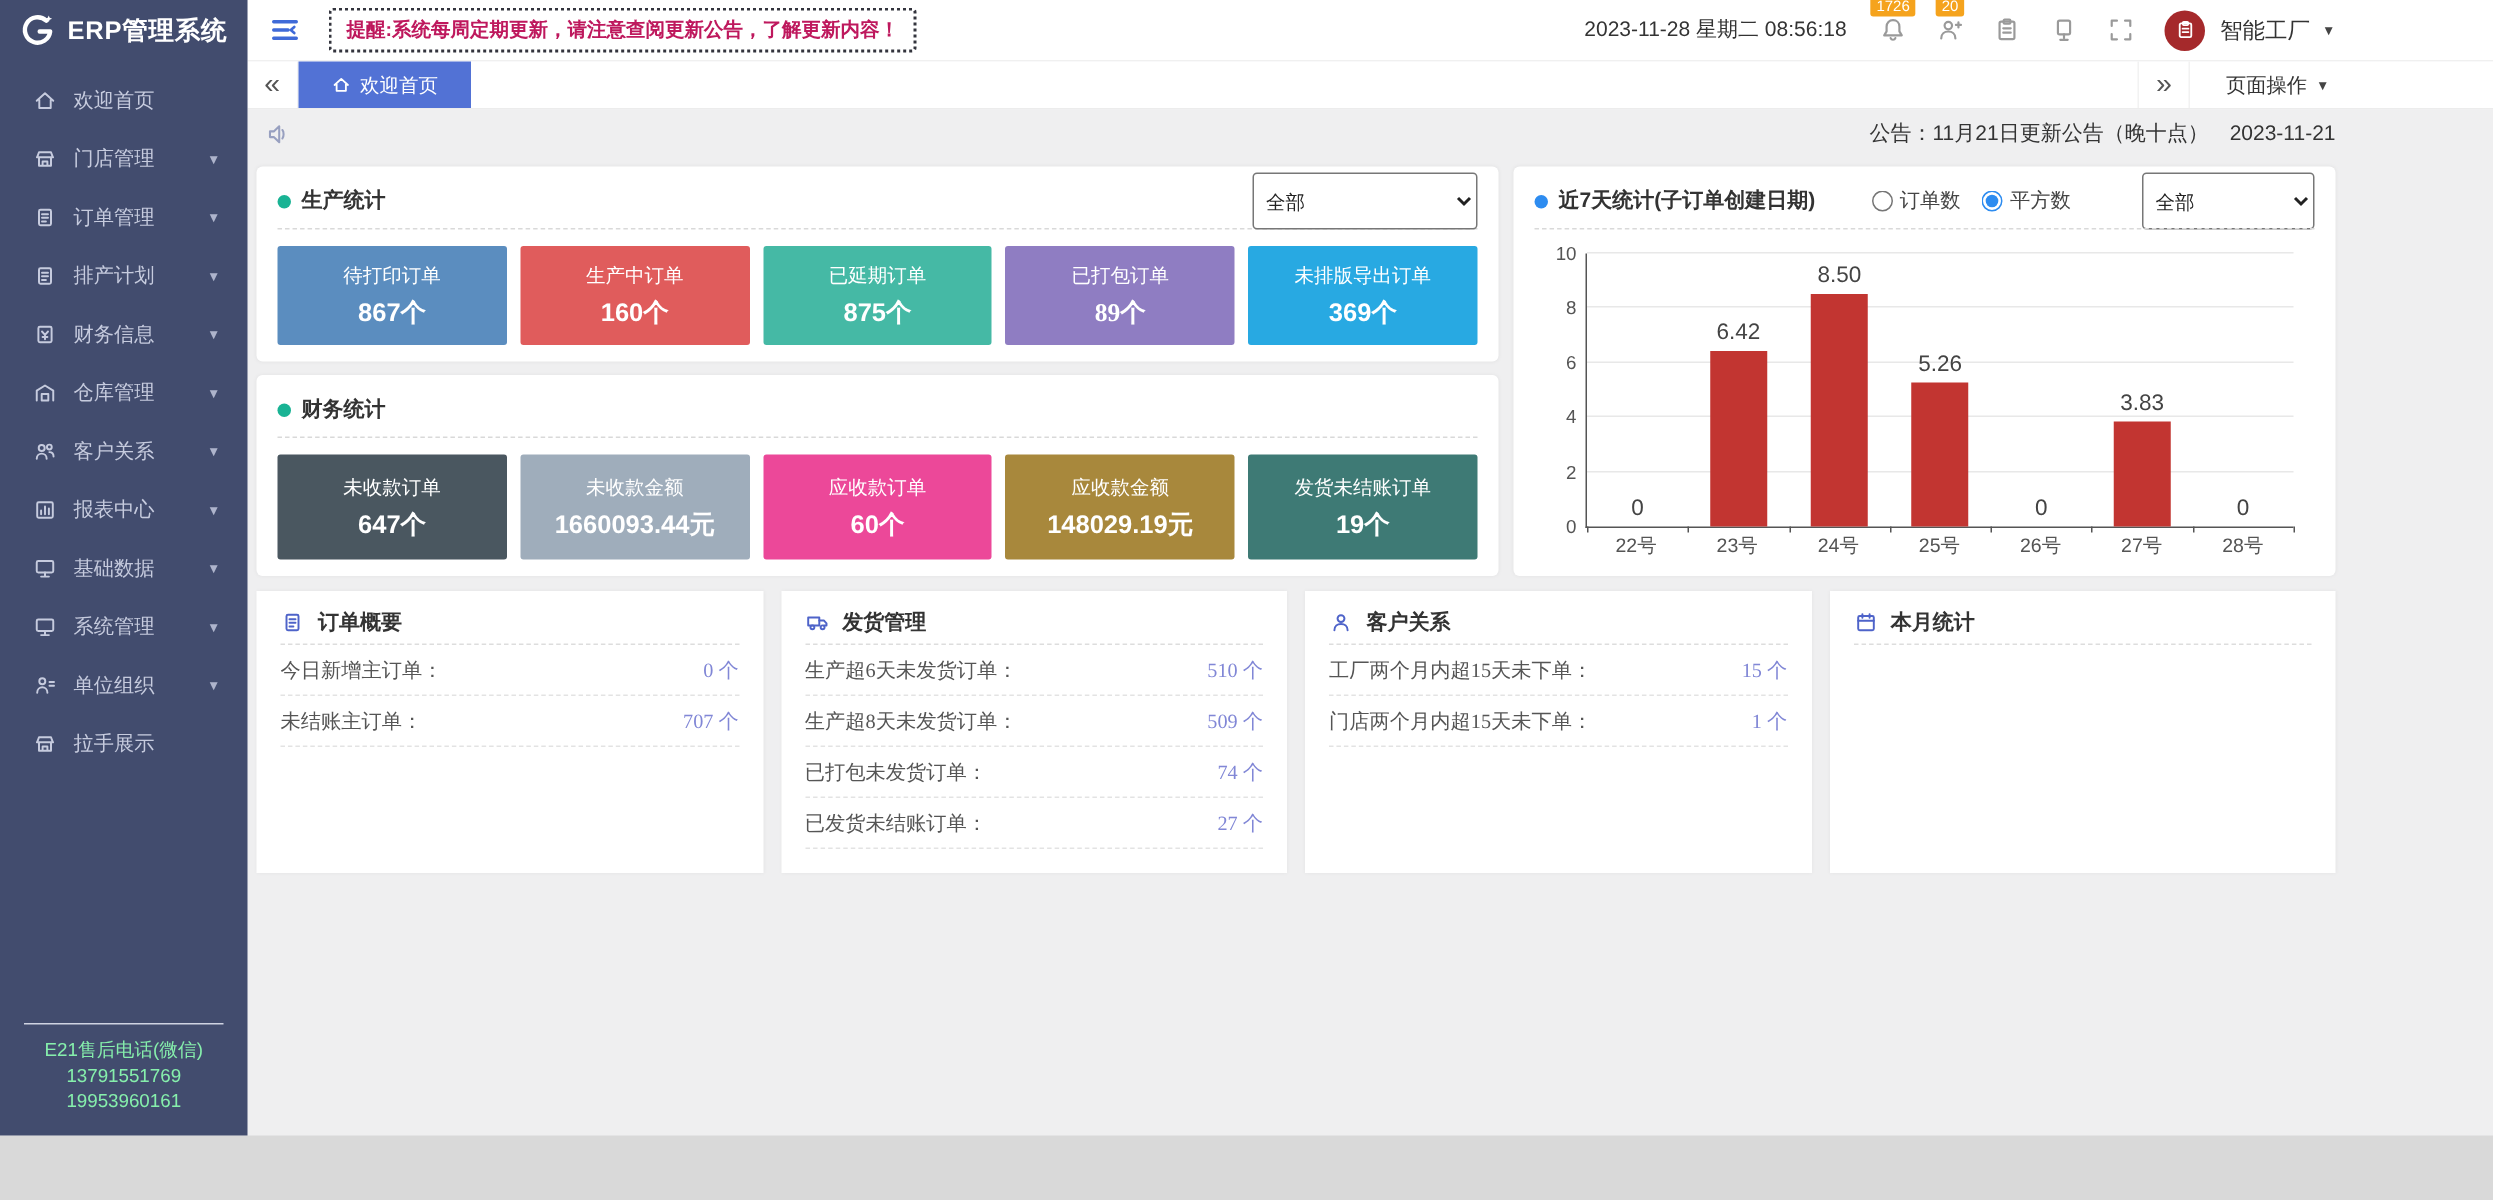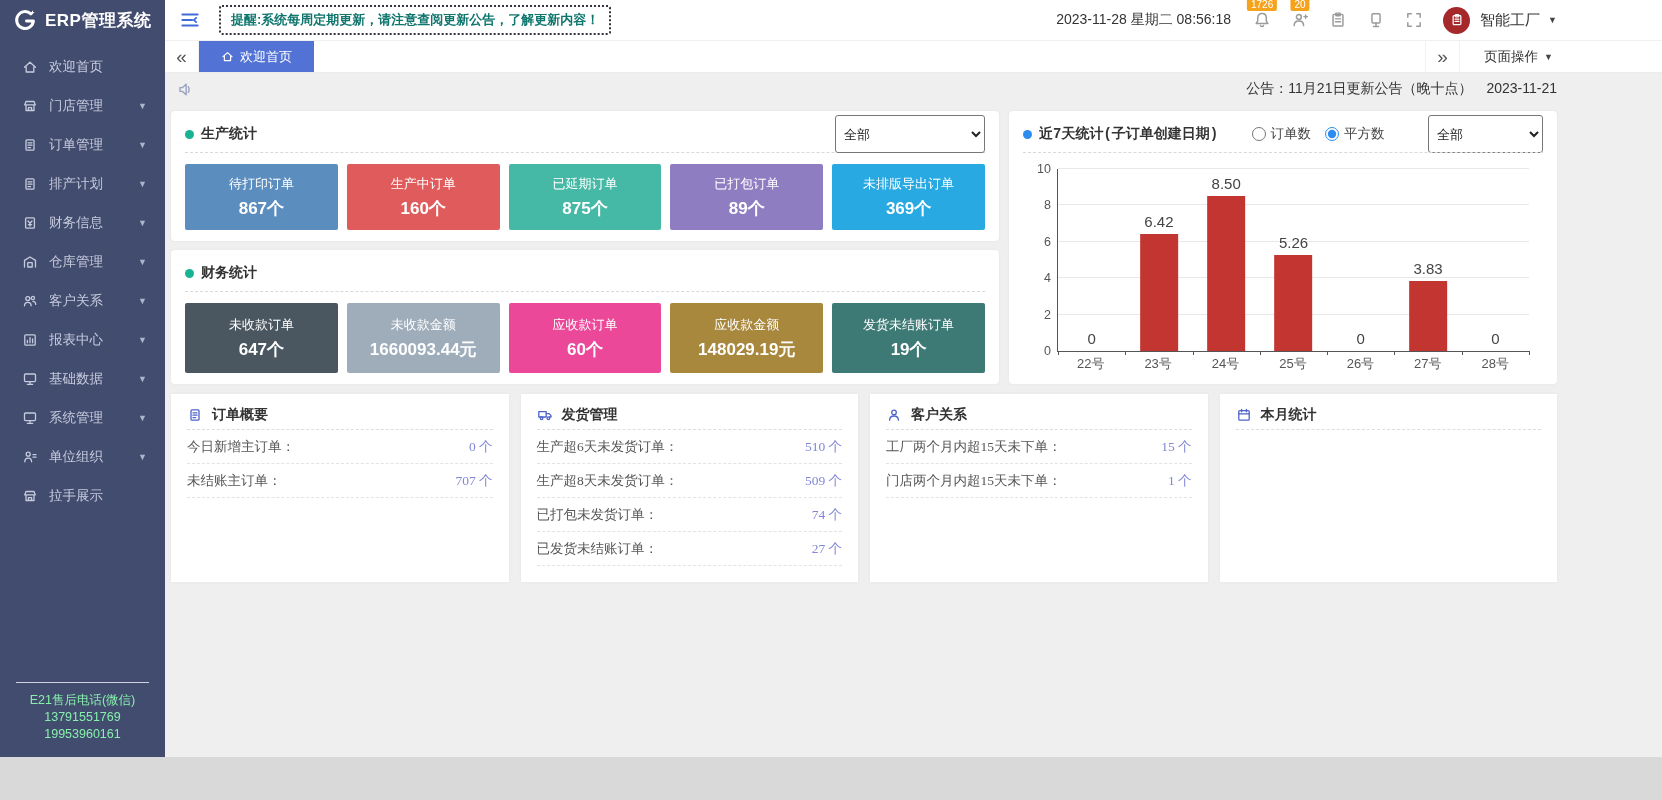--- a/index.html
+++ b/index.html
@@ -26,21 +26,21 @@
 
   
   .main { position:absolute; left:165px; top:0; right:0; height:757px;
     display:flex; flex-direction:column; }
 
   .topbar { height:41px; background:#fff; display:flex; align-items:center;
     padding:0 105px 0 14px; border-bottom:1px solid #f0f0f0; flex:0 0 auto; }
   .hamburger { color:#3f6ad8; cursor:pointer; }
   .hamburger svg { width:22px; height:22px; display:block; }
   .reminder { margin-left:18px; border:2px dotted #33343d; border-radius:3px;
-    color:#0f766e; font-size:13px; font-weight:bold; padding:4px 10px; white-space:nowrap; }
+    color:#be185d; font-size:13px; font-weight:bold; padding:4px 10px; white-space:nowrap; }
   .topbar-right { margin-left:auto; display:flex; align-items:center; gap:20px; }
   .datetime { font-size:14px; color:#333; margin-right:2px; }
   .hicon { position:relative; color:#9a9a9a; cursor:pointer; }
   .hicon svg { width:18px; height:18px; display:block; }
   .badge { position:absolute; top:-13px; left:50%; transform:translateX(-50%);
     background:#f5a31d; color:#fff; font-size:10px; font-style:normal; line-height:13px;
     padding:0 4px; border-radius:2px; white-space:nowrap; }
   .avatar { width:27px; height:27px; border-radius:50%; background:#a5292b; color:#fff;
     display:flex; align-items:center; justify-content:center; cursor:pointer; }
   .avatar svg { width:14px; height:14px; }
@@ -69,21 +69,21 @@
   .top-grid { display:flex; gap:10px; align-items:stretch; }
   .left-col { width:828px; flex:0 0 auto; display:flex; flex-direction:column; gap:9px; }
   .panel { background:#fff; border-radius:4px; box-shadow:0 0 3px rgba(0,0,0,.05); }
   .prod-panel, .fin-panel { padding:9px 14px 11px; }
   .chart-panel { flex:1 1 auto; padding:9px 14px 4px; display:flex; flex-direction:column; }
 
   .sec-head { display:flex; align-items:center; height:28px; }
   .dot { width:9px; height:9px; border-radius:50%; margin-right:7px; flex:0 0 auto; }
   .dot.teal { background:#19b394; }
   .dot.blue { background:#2d8cf0; }
-  .sec-title { font-size:14px; font-weight:bold; color:#333;font-family:Liberation Mono, monospace; }
+  .sec-title { font-size:14px; font-weight:bold; color:#333; }
   .sec-head select { margin-left:auto; height:38px; width:150px; font-size:13px;
     border:1px solid #777; border-radius:3px; background:#fff; color:#222; padding:0 4px; }
   .chart-panel .sec-head select { width:115px; }
   .dashed { border-bottom:1px dashed #d9d9d9; margin:4px 0 0; }
 
   .cards { display:flex; gap:9px; margin-top:11px; }
   .card { flex:1 1 0; height:66px; display:flex; flex-direction:column; align-items:center;
     justify-content:center; color:#fff; cursor:pointer; border-radius:2px; }
   .fin-panel .card { height:70px; }
   .card .c-label { font-size:13px; margin-bottom:4px; white-space:nowrap; }
@@ -372,21 +372,21 @@
                   <div class="c-value">867个</div>
                 </div>
                 <div class="card" style="background: rgb(224, 92, 92);">
                   <div class="c-label">生产中订单</div>
                   <div class="c-value">160个</div>
                 </div>
                 <div class="card" style="background: rgb(69, 185, 165);">
                   <div class="c-label">已延期订单</div>
                   <div class="c-value">875个</div>
                 </div>
-                <div class="card" style="background: rgb(143, 125, 194);">
+                <div class="card" style="background: rgb(143, 125, 194); font-family: Liberation Serif, serif;">
                   <div class="c-label">已打包订单</div>
                   <div class="c-value">89个</div>
                 </div>
                 <div class="card" style="background: rgb(40, 169, 226);">
                   <div class="c-label">未排版导出订单</div>
                   <div class="c-value">369个</div>
                 </div>
               </div>
           </section>
 

